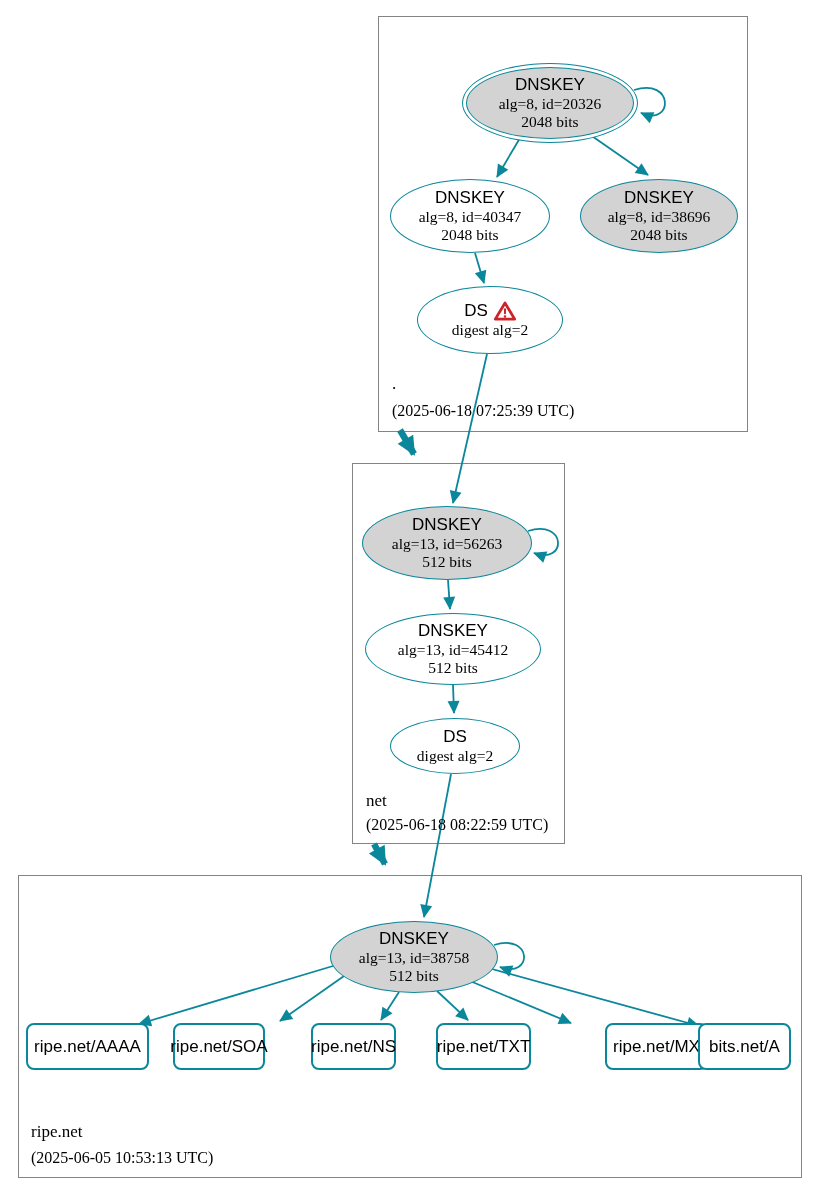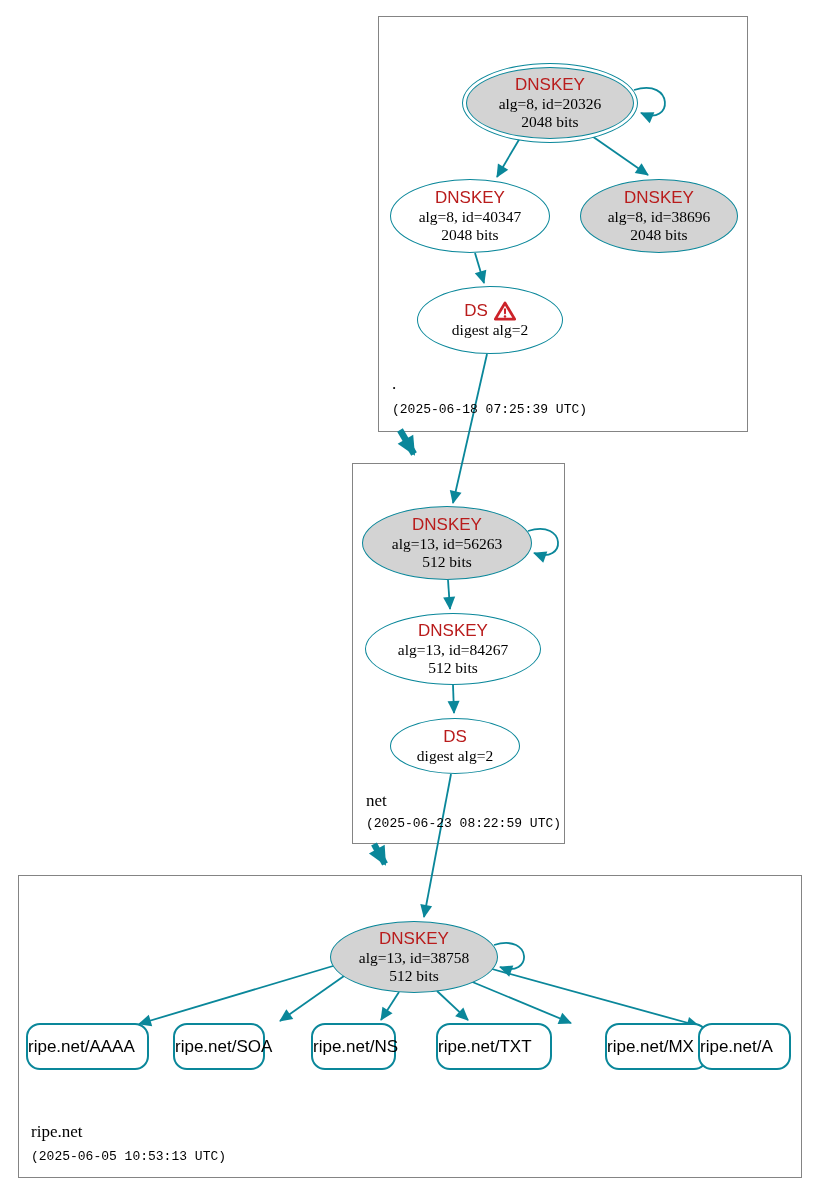--- a/index.html
+++ b/index.html
@@ -8,28 +8,28 @@
   .cluster{position:absolute;border:1.2px solid #848484;background:#ffffff;z-index:1;box-sizing:border-box;}
   svg.edges{position:absolute;left:0;top:0;z-index:2;pointer-events:none;}
   .node{position:absolute;z-index:3;display:flex;flex-direction:column;align-items:center;
         justify-content:center;text-align:center;box-sizing:border-box;}
   .ellipse{border:1.8px solid #0a879a;border-radius:50%;background:#ffffff;}
   .gray{background:#d3d3d3;}
   .douter{position:absolute;z-index:3;border:1.8px solid #0a879a;border-radius:50%;
           background:#ffffff;display:flex;box-sizing:border-box;padding:3px;}
   .dinner{flex:1;border:1.8px solid #0a879a;border-radius:50%;background:#d3d3d3;
           display:flex;flex-direction:column;align-items:center;justify-content:center;text-align:center;}
-  .t{font-family:"Liberation Sans",sans-serif;font-size:17px;line-height:20px;color:#b91c1c;}
+  .t{font-family:"Liberation Sans",sans-serif;font-size:17px;line-height:20px;color:#000000;}
   .d{font-family:"Liberation Serif",serif;font-size:15.5px;line-height:18px;color:#000;text-align:center;}
   .ds-row{display:flex;align-items:center;justify-content:center;gap:6px;}
-  .rrset{position:absolute;z-index:3;border:2px solid #0a879a;border-radius:14px;background:#ffffff;
-         display:flex;align-items:center;justify-content:flex-start;
+  .rrset{position:absolute;z-index:3;border:2px solid #0a879a;border-radius:8px;background:#ffffff;
+         display:flex;align-items:center;justify-content:center;
          font-family:"Liberation Sans",sans-serif;font-size:17px;box-sizing:border-box;}
   .zlabel{position:absolute;z-index:2;font-size:17px;font-family:"Liberation Serif",serif;}
-  .zts{position:absolute;z-index:2;font-size:13px;font-family:Liberation Mono, monospace;}
+  .zts{position:absolute;z-index:2;font-size:16px;font-family:Liberation Serif, serif;}
 </style>
 </head>
 <body>
 
 <div class="cluster" style="left:378px;top:16px;width:370px;height:416px"></div>
 <div class="cluster" style="left:352px;top:463px;width:213px;height:381px"></div>
 <div class="cluster" style="left:18px;top:875px;width:784px;height:303px"></div>
 
 <svg class="edges" width="817" height="1194" viewBox="0 0 817 1194">
   <defs>
@@ -102,51 +102,51 @@
 <span class="zts" style="left:392px;top:402px">(2025-06-18 07:25:39 UTC)</span>
 
 <div class="node ellipse gray" style="left:362px;top:506px;width:170px;height:74px">
   <span class="t">DNSKEY</span>
   <span class="d">alg=13, id=56263</span>
   <span class="d">512 bits</span>
 </div>
 
 <div class="node ellipse" style="left:365px;top:613px;width:176px;height:72px">
   <span class="t">DNSKEY</span>
-  <span class="d">alg=13, id=84267</span>
+  <span class="d">alg=13, id=45412</span>
   <span class="d">512 bits</span>
 </div>
 
 <div class="node ellipse" style="left:390px;top:718px;width:130px;height:56px">
   <span class="t">DS</span>
   <span class="d">digest alg=2</span>
 </div>
 
 <span class="zlabel" style="left:366px;top:791px">net</span>
-<span class="zts" style="left:366px;top:816px">(2025-06-23 08:22:59 UTC)</span>
+<span class="zts" style="left:366px;top:816px">(2025-06-18 08:22:59 UTC)</span>
 
 <div class="node ellipse gray" style="left:330px;top:921px;width:168px;height:72px">
   <span class="t">DNSKEY</span>
   <span class="d">alg=13, id=38758</span>
   <span class="d">512 bits</span>
 </div>
 
 <div class="rrset" style="left:26px;top:1023px;width:123px;height:47px">
   <span>ripe.net/AAAA</span>
 </div>
 <div class="rrset" style="left:173px;top:1023px;width:92px;height:47px">
   <span>ripe.net/SOA</span>
 </div>
 <div class="rrset" style="left:311px;top:1023px;width:85px;height:47px">
   <span>ripe.net/NS</span>
 </div>
-<div class="rrset" style="left:436px;top:1023px;width:116px;height:47px">
+<div class="rrset" style="left:436px;top:1023px;width:95px;height:47px">
   <span>ripe.net/TXT</span>
 </div>
 <div class="rrset" style="left:605px;top:1023px;width:103px;height:47px">
   <span>ripe.net/MX</span>
 </div>
 <div class="rrset" style="left:698px;top:1023px;width:93px;height:47px">
-  <span>ripe.net/A</span>
+  <span>bits.net/A</span>
 </div>
 
 <span class="zlabel" style="left:31px;top:1122px">ripe.net</span>
 <span class="zts" style="left:31px;top:1149px">(2025-06-05 10:53:13 UTC)</span>
 
 </body></html>

